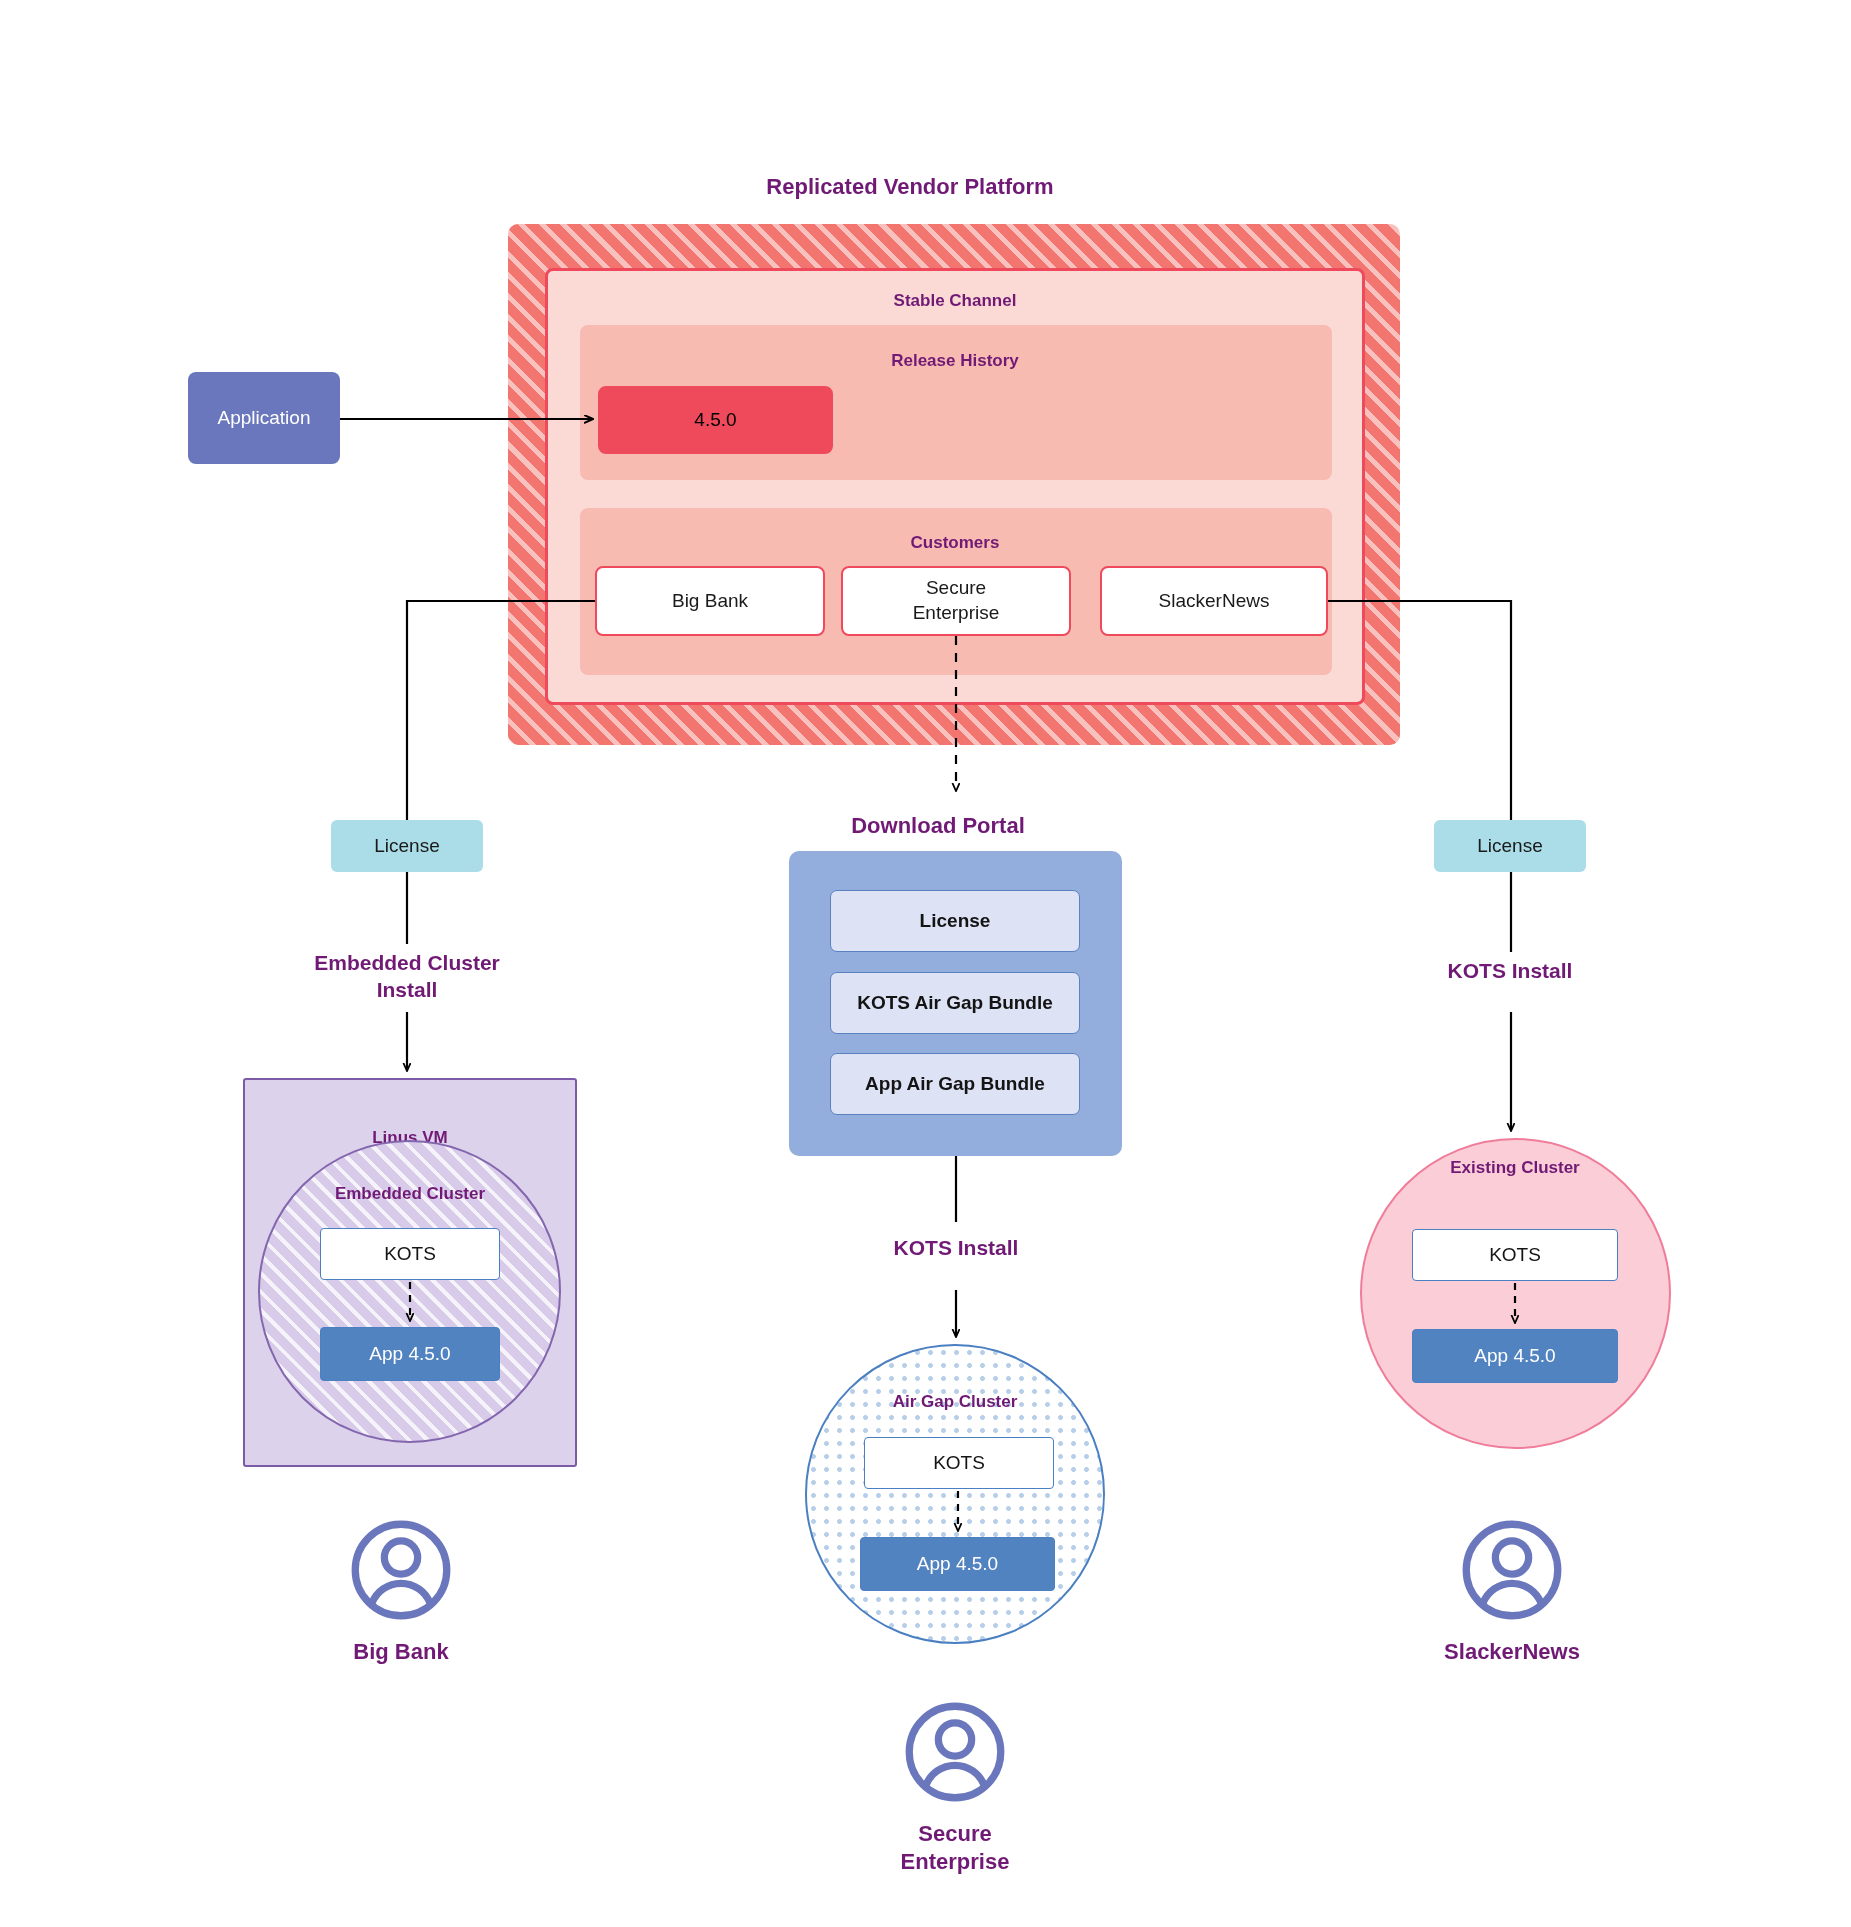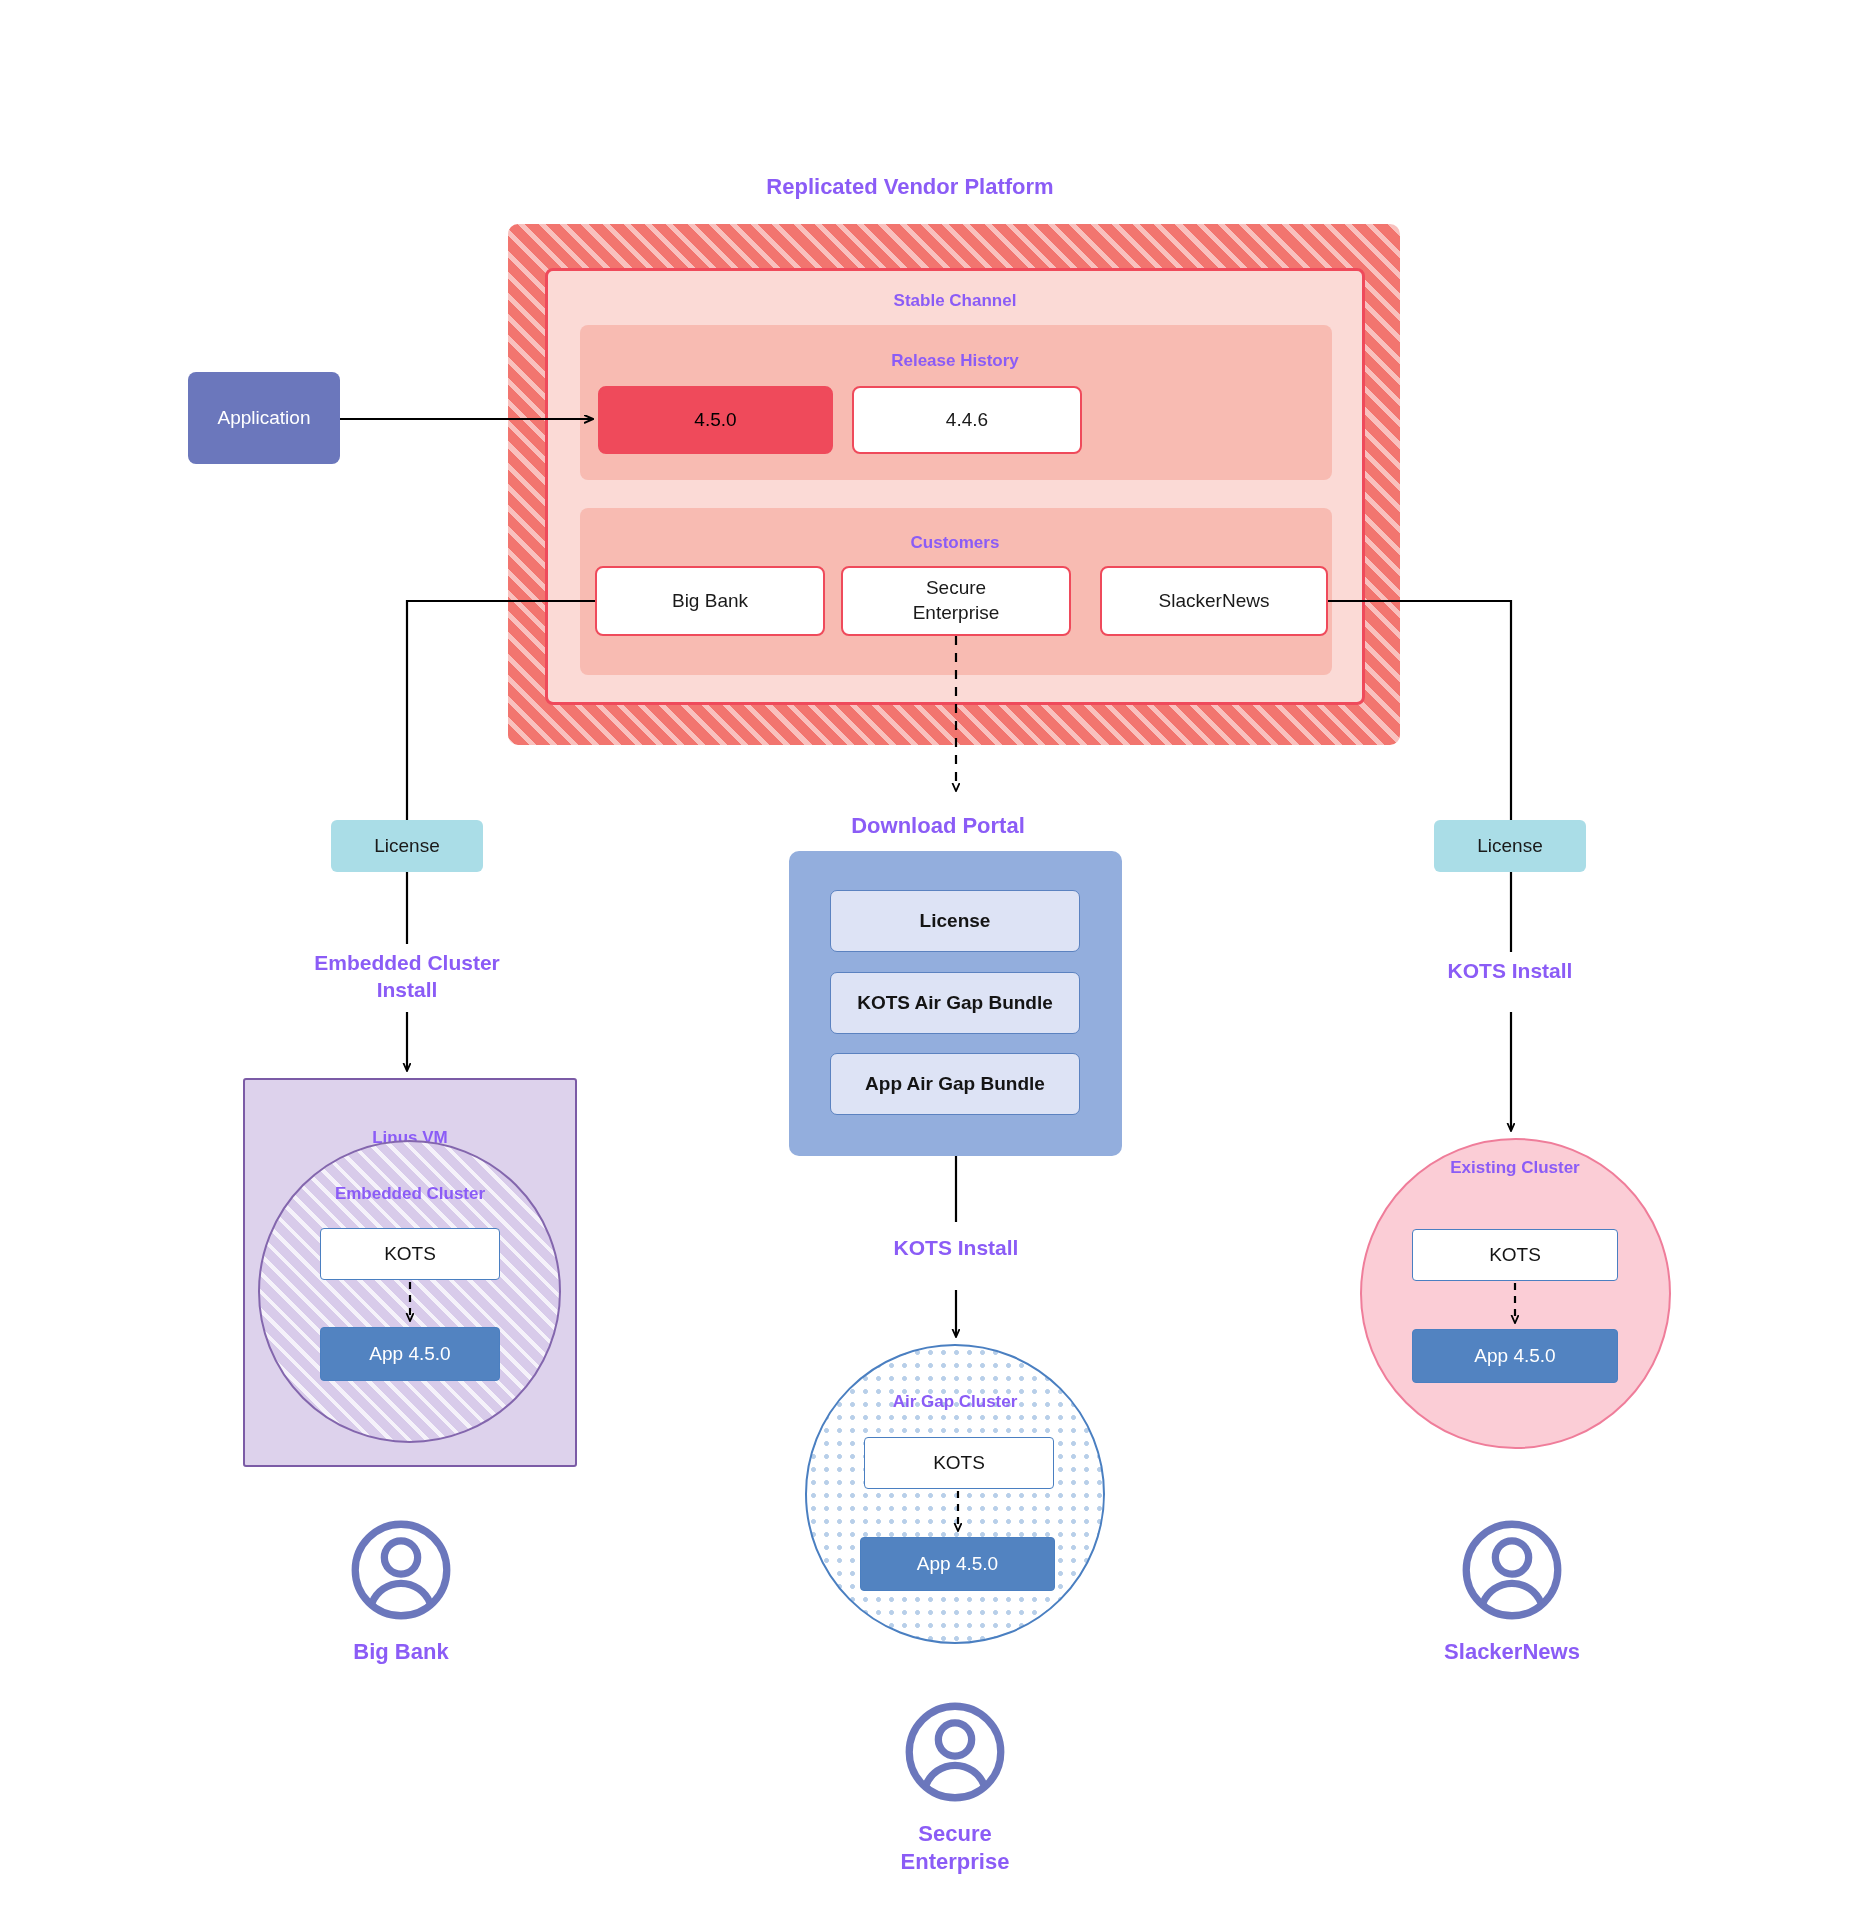--- a/index.html
+++ b/index.html
@@ -18,21 +18,21 @@
     background: #ffffff;
     overflow: hidden;
   }
   .abs { position: absolute; box-sizing: border-box; text-align: center; }
 
   
   .lbl {
     position: absolute;
     text-align: center;
     line-height: 1.28;
-    color: #8b5cf6;
+    color: #701a75;
     white-space: pre-line;
   }
   .title-lg { font-size: 22px; font-weight: 700; }
   .title-sm { font-size: 17px; font-weight: 600; }
   .caption-b{ font-size: 21px; font-weight: 700; }
 
   
   .hatch-red {
     background-color: #f2756f;
     background-image: repeating-linear-gradient(
@@ -172,21 +172,20 @@
 
   <div class="abs hatch-red" style="left:508px; top:224px; width:892px; height:521px;"></div>
 
   <div class="abs channel-box" style="left:545px; top:268px; width:820px; height:437px;"></div>
   <div class="lbl title-sm" style="left:645px; top:290px; width:620px;">Stable Channel</div>
 
   <div class="abs subsection-box" style="left:580px; top:325px; width:752px; height:155px;"></div>
   <div class="lbl title-sm" style="left:640px; top:350px; width:630px;">Release History</div>
 
   <div class="abs release-current" style="left:598px; top:386px; width:235px; height:68px;">4.5.0</div>
-  <div class="abs release-old" style="left:852px; top:386px; width:230px; height:68px;">4.4.6</div>
 
   <div class="abs subsection-box" style="left:580px; top:508px; width:752px; height:167px;"></div>
   <div class="lbl title-sm" style="left:640px; top:532px; width:630px;">Customers</div>
 
   <div class="abs customer-box" style="left:595px; top:566px; width:230px; height:70px;">Big Bank</div>
   <div class="abs customer-box" style="left:841px; top:566px; width:230px; height:70px;">Secure
 Enterprise</div>
   <div class="abs customer-box" style="left:1100px; top:566px; width:228px; height:70px;">SlackerNews</div>
 
   <div class="abs app-chip" style="left:188px; top:372px; width:152px; height:92px;">Application</div>

